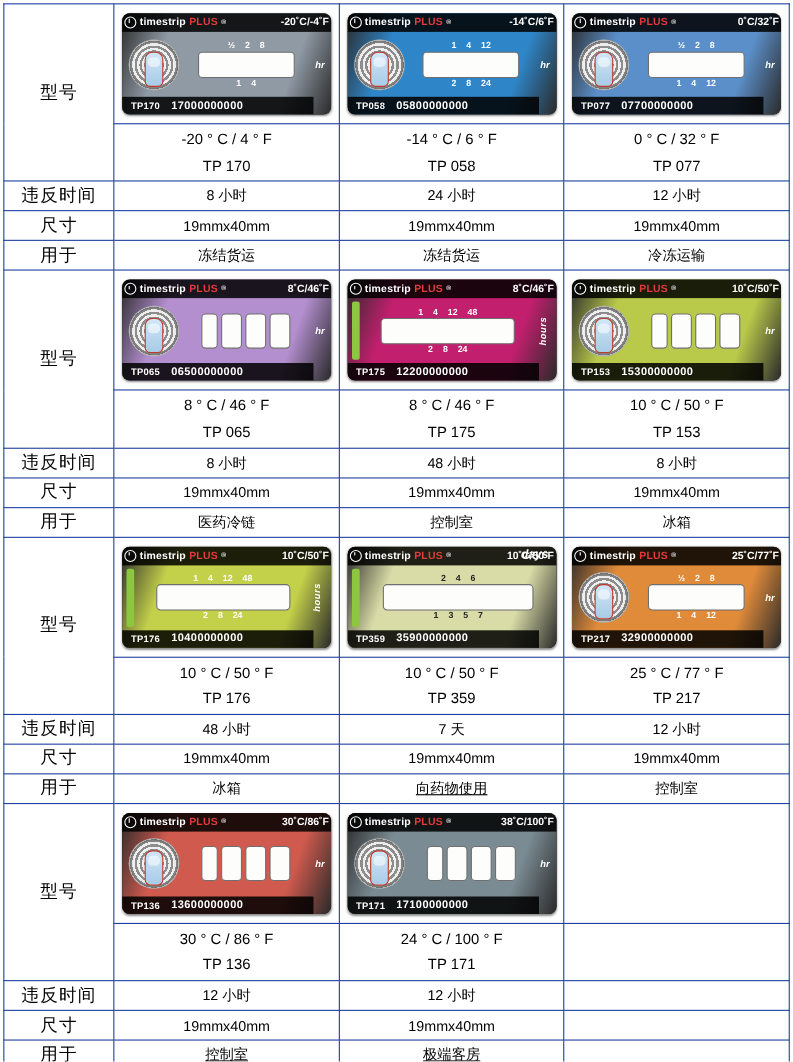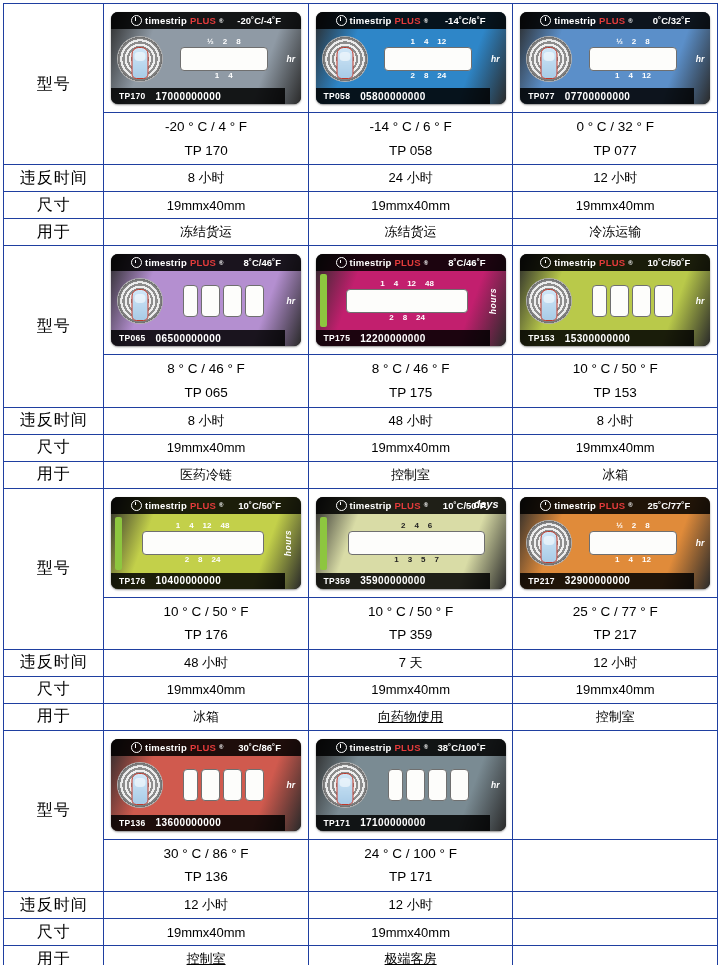--- a/index.html
+++ b/index.html
@@ -77,21 +77,21 @@
     border-radius: 7px;
   }
   .card .topbar {
     position: absolute;
     left: 0; right: 0; top: 0;
     height: 17px;
     background: rgba(0,0,0,0.86);
     display: flex;
     align-items: center;
     justify-content: space-between;
-    padding: 0 20px;
+    padding: 0 2px;
     box-sizing: border-box;
   }
   .brand {
     font-size: 9.5px;
     color: #fff;
     font-weight: bold;
     letter-spacing: .2px;
     display: flex;
     align-items: center;
     gap: 3px;

